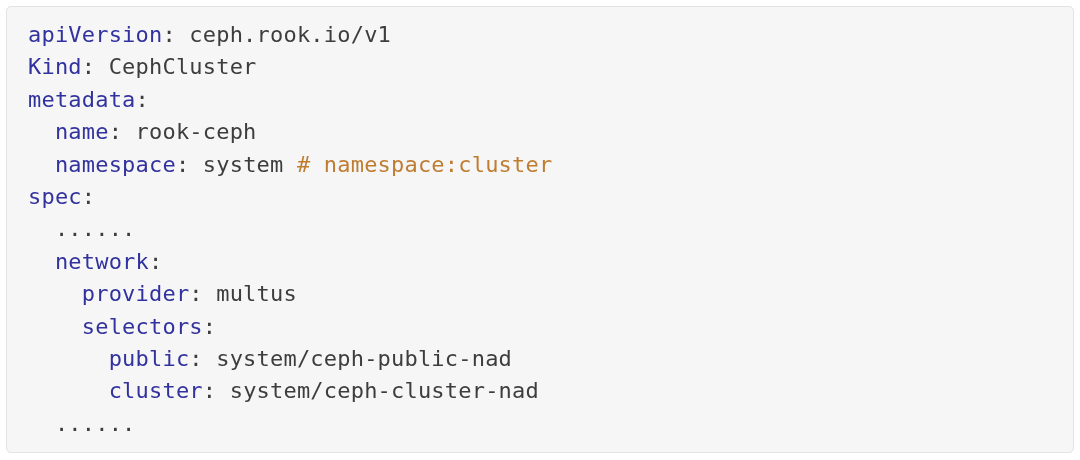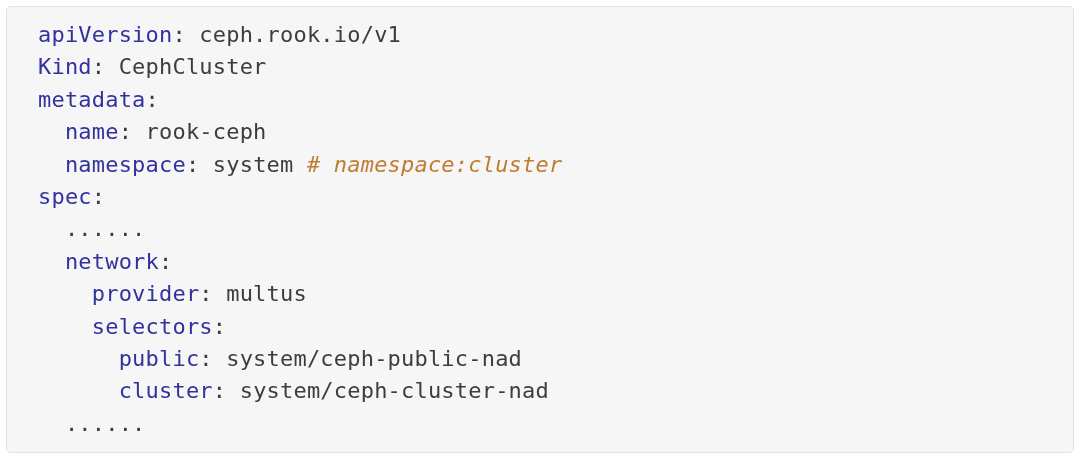--- a/index.html
+++ b/index.html
@@ -17,33 +17,33 @@
     background:var(--page-bg);
     font-family:"DejaVu Sans Mono","Liberation Mono",monospace;
   }
   .code-panel{
     position:absolute;
     left:6px; top:6px;
     width:1068px; height:447px;
     background:var(--panel-bg);
     border:1px solid var(--panel-border);
     border-radius:5px;
-    padding:12px 20px 12px 31px;
+    padding:12px 20px 12px 21px;
     overflow:hidden;
   }
   .code-block{
     font-size:22px;
     line-height:32.4px;
     white-space:pre;
     letter-spacing:0.2px;
   }
   .code-line{white-space:pre;}
   .tok-key{color:var(--key-color);}
   .tok-value{color:var(--val-color);}
   .tok-punc{color:var(--punc-color);}
-  .tok-comment{color:var(--comment-color);font-style:italic;}
+  .tok-comment{color:var(--comment-color);}
 </style>
 </head>
 <body>
 
 <div class="code-panel">
   <pre class="code-block"><div class="code-line"><span></span><span class="tok-key">apiVersion</span><span class="tok-punc">: </span><span class="tok-value">ceph.rook.io/v1</span></div><div class="code-line"><span></span><span class="tok-key">Kind</span><span class="tok-punc">: </span><span class="tok-value">CephCluster</span></div><div class="code-line"><span></span><span class="tok-key">metadata</span><span class="tok-punc">:</span></div><div class="code-line"><span>  </span><span class="tok-key">name</span><span class="tok-punc">: </span><span class="tok-value">rook-ceph</span></div><div class="code-line"><span>  </span><span class="tok-key">namespace</span><span class="tok-punc">: </span><span class="tok-value">system </span><span class="tok-comment"># namespace:cluster</span></div><div class="code-line"><span></span><span class="tok-key">spec</span><span class="tok-punc">:</span></div><div class="code-line"><span>  </span><span class="tok-value">......</span></div><div class="code-line"><span>  </span><span class="tok-key">network</span><span class="tok-punc">:</span></div><div class="code-line"><span>    </span><span class="tok-key">provider</span><span class="tok-punc">: </span><span class="tok-value">multus</span></div><div class="code-line"><span>    </span><span class="tok-key">selectors</span><span class="tok-punc">:</span></div><div class="code-line"><span>      </span><span class="tok-key">public</span><span class="tok-punc">: </span><span class="tok-value">system/ceph-public-nad</span></div><div class="code-line"><span>      </span><span class="tok-key">cluster</span><span class="tok-punc">: </span><span class="tok-value">system/ceph-cluster-nad</span></div><div class="code-line"><span>  </span><span class="tok-value">......</span></div></pre>
 </div>
 
 </body></html>

